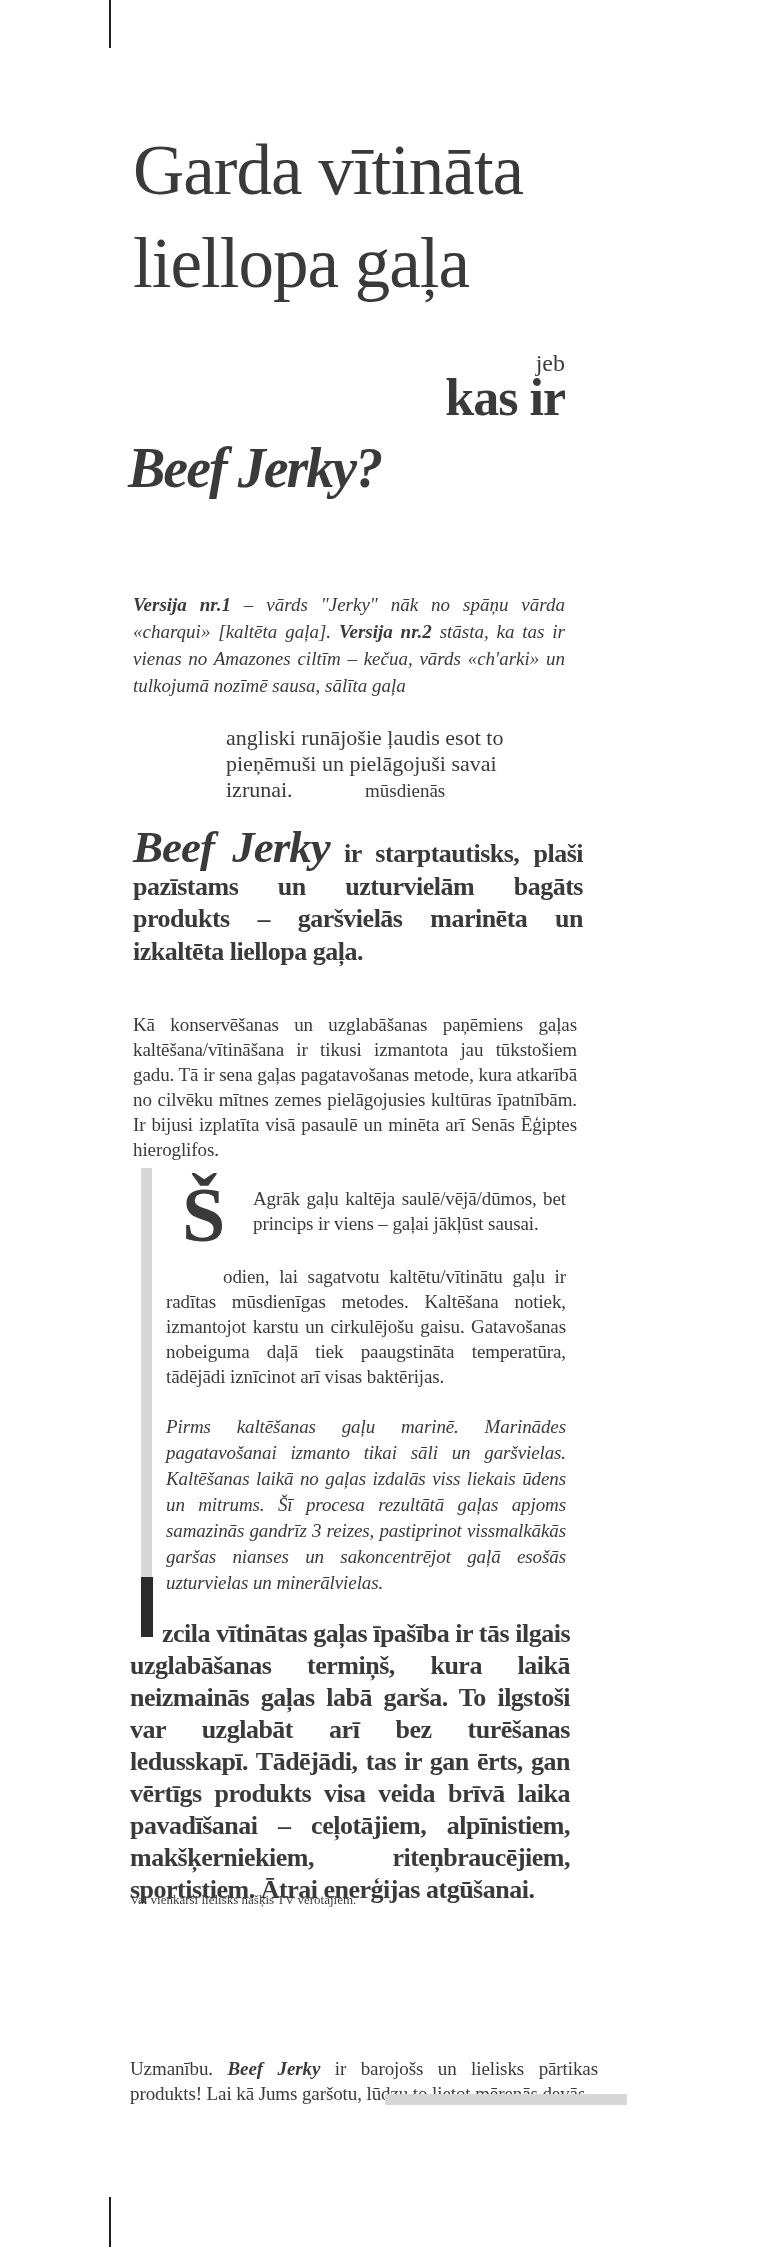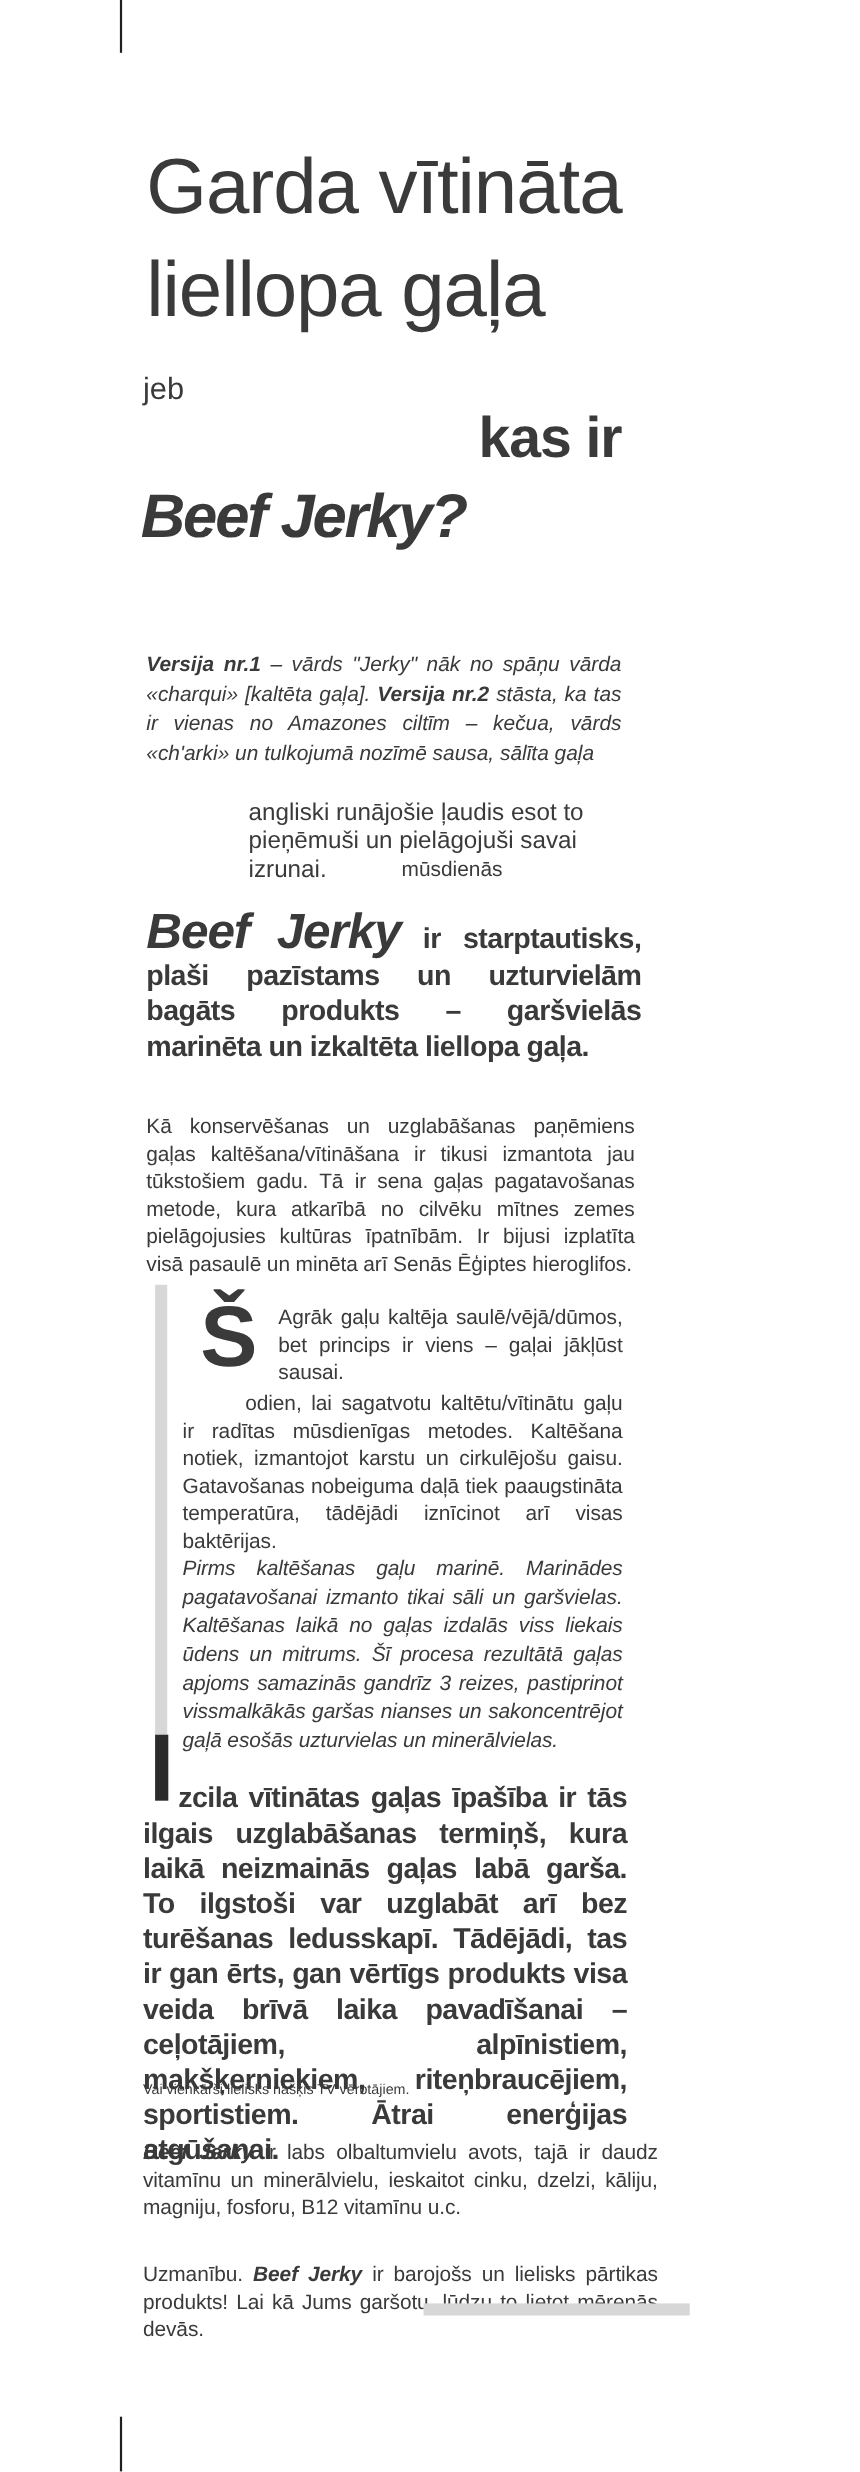--- a/index.html
+++ b/index.html
@@ -1,26 +1,26 @@
 <!DOCTYPE html>
 <html style="--bg: #ffffff; --text: #3a3a3a; --bar_gray: #d7d7d7; --bar_black: #2b2b2b; --crop_mark: #1f1f1f; --line_gray: #8d8d8d;"><head>
 <meta charset="utf-8">
 <style>
   html,body{margin:0;padding:0;background:#fff;}
   #page{
     position:relative;width:627px;height:2247px;background:var(--bg,#fff);
-    font-family:Liberation Sans, sans-serif;color:var(--text,#3a3a3a);
+    font-family:Liberation Serif, serif;color:var(--text,#3a3a3a);
     overflow:hidden;
   }
   .abs{position:absolute;}
   
   .vmark{width:2px;background:var(--crop_mark,#1f1f1f);}
   
   .headline{left:133px;top:124px;width:520px;font-size:71px;line-height:93px;letter-spacing:-1px;}
-  .sub-jeb{left:130px;top:338px;width:435px;text-align:left;font-size:28px;}
+  .sub-jeb{left:130px;top:350px;width:435px;text-align:right;font-size:24px;}
   .sub-kasir{left:130px;top:368px;width:435px;text-align:right;font-size:52px;font-weight:bold;letter-spacing:-1px;}
   .big-title{left:128px;top:436px;width:470px;font-size:56px;font-weight:bold;font-style:italic;letter-spacing:-2px;}
   
   .body{font-size:19px;line-height:25px;letter-spacing:-0.1px;text-align:justify;}
   .intro{left:133px;top:572px;width:432px;font-size:19px;line-height:27px;font-style:italic;text-align:justify;}
   .bi{font-weight:bold;font-style:italic;}
   .adapted{left:226px;top:703px;width:342px;font-size:22px;line-height:26px;text-align:left;}
   .nowadays{left:365px;top:780px;font-size:19px;}
   .definition{left:133px;top:805px;width:450px;font-size:26px;font-weight:bold;line-height:32.5px;letter-spacing:-0.5px;text-align:justify;}
   .definition .brand{font-size:45px;font-style:italic;line-height:32.5px;letter-spacing:-1px;}
@@ -72,21 +72,20 @@
   <div class="abs graybar"></div>
   <div class="abs dropcap-s">Š</div>
   <p class="abs body oldmethod">Agrāk gaļu kaltēja saulē/vējā/dūmos, bet princips ir viens – gaļai jākļūst sausai.</p>
   <p class="abs body modern">odien, lai sagatvotu kaltētu/vītinātu gaļu ir radītas mūsdienīgas metodes. Kaltēšana notiek, izmantojot karstu un cirkulējošu gaisu. Gatavošanas nobeiguma daļā tiek paaugstināta temperatūra, tādējādi iznīcinot arī visas baktērijas.</p>
   <p class="abs body marinade">Pirms kaltēšanas gaļu marinē. Marinādes pagatavošanai izmanto tikai sāli un garšvielas. Kaltēšanas laikā no gaļas izdalās viss liekais ūdens un mitrums. Šī procesa rezultātā gaļas apjoms samazinās gandrīz 3 reizes, pastiprinot vissmalkākās garšas nianses un sakoncentrējot gaļā esošās uzturvielas un minerālvielas.</p>
 
   <div class="abs ibar">I</div>
   <p class="abs benefits">zcila vītinātas gaļas īpašība ir tās ilgais uzglabāšanas termiņš, kura laikā neizmainās gaļas labā garša. To ilgstoši var uzglabāt arī bez turēšanas ledusskapī. Tādējādi, tas ir gan ērts, gan vērtīgs produkts visa veida brīvā laika pavadīšanai – ceļotājiem, alpīnistiem, makšķerniekiem, riteņbraucējiem, sportistiem. Ātrai enerģijas atgūšanai.</p>
   <p class="abs tvnote">Vai vienkārši lielisks našķis TV vērotājiem.</p>
 
-  <p class="abs body nutrition"><span class="bi">Beef Jerky</span><span> ir labs olbaltumvielu avots, tajā ir daudz vitamīnu un minerālvielu, ieskaitot cinku, dzelzi, kāliju, magniju, fosforu, B12 vitamīnu u.c.</span></p>
 
   <p class="abs body warning"><span>Uzmanību. </span><span class="bi">Beef Jerky</span><span> ir barojošs un lielisks pārtikas produkts! Lai kā Jums garšotu, lūdzu to lietot mērenās devās.</span></p>
 
   <div class="abs gray-v"></div>
   <div class="abs gray-h"></div>
   <div class="abs short-line"></div>
 
 </div>
 
 </body></html>

